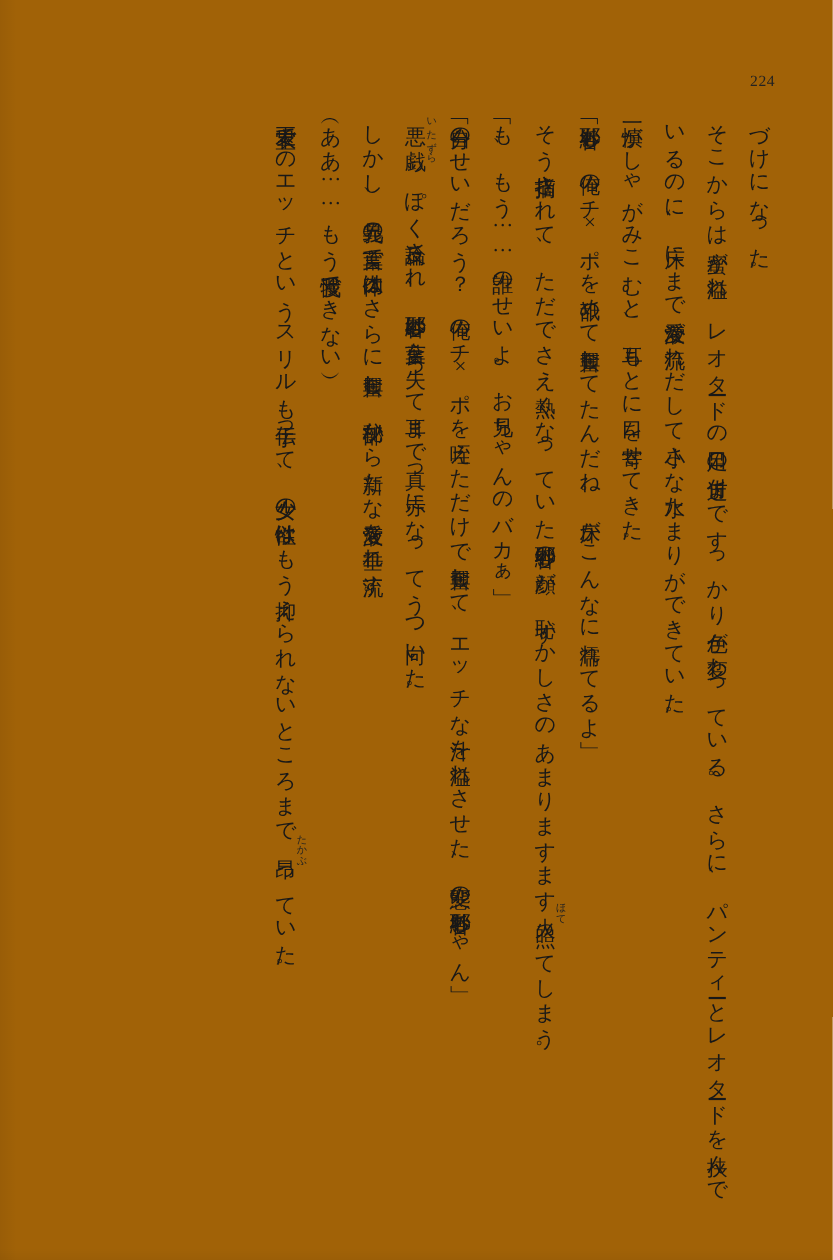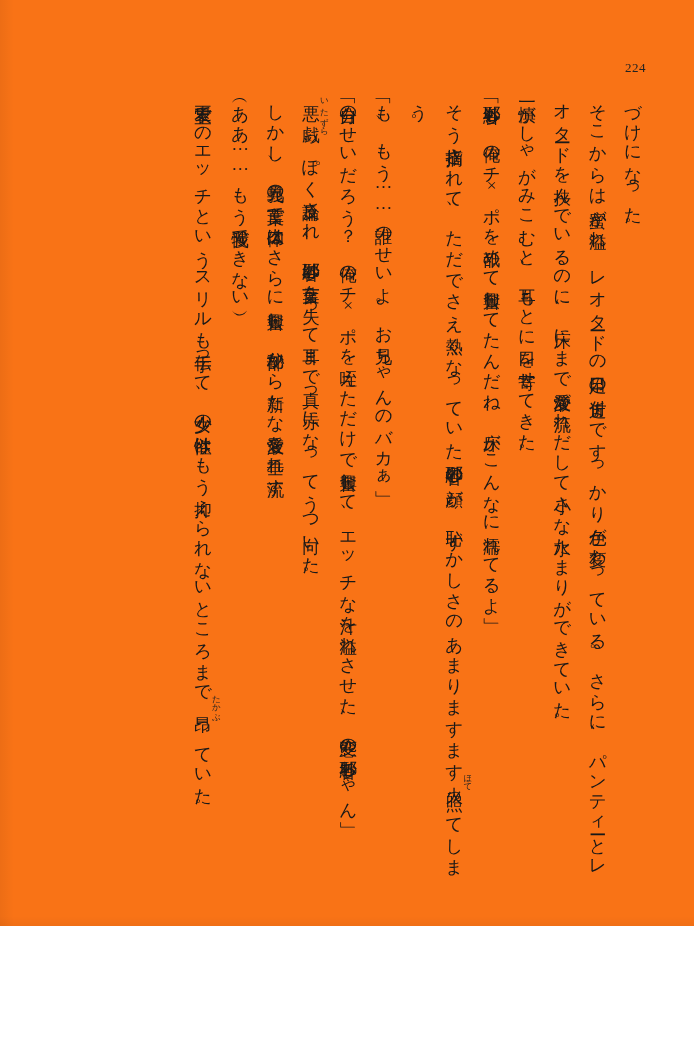--- a/index.html
+++ b/index.html
@@ -7,22 +7,22 @@
     padding: 0;
     background: #ffffff;
   }
   body {
     font-family: "Liberation Serif", "DejaVu Serif", serif;
     color: #1a1a1a;
   }
   #page {
     position: relative;
     width: 694px;
-    height: 926px;
-    background: #f97316;
+    height: 1050px;
+    background: #a16207;
     overflow: hidden;
   }
   
   #page-number {
     position: absolute;
     top: 60px;
     right: 48px;
     font-size: 13px;
     letter-spacing: 0.5px;
     color: #222;

